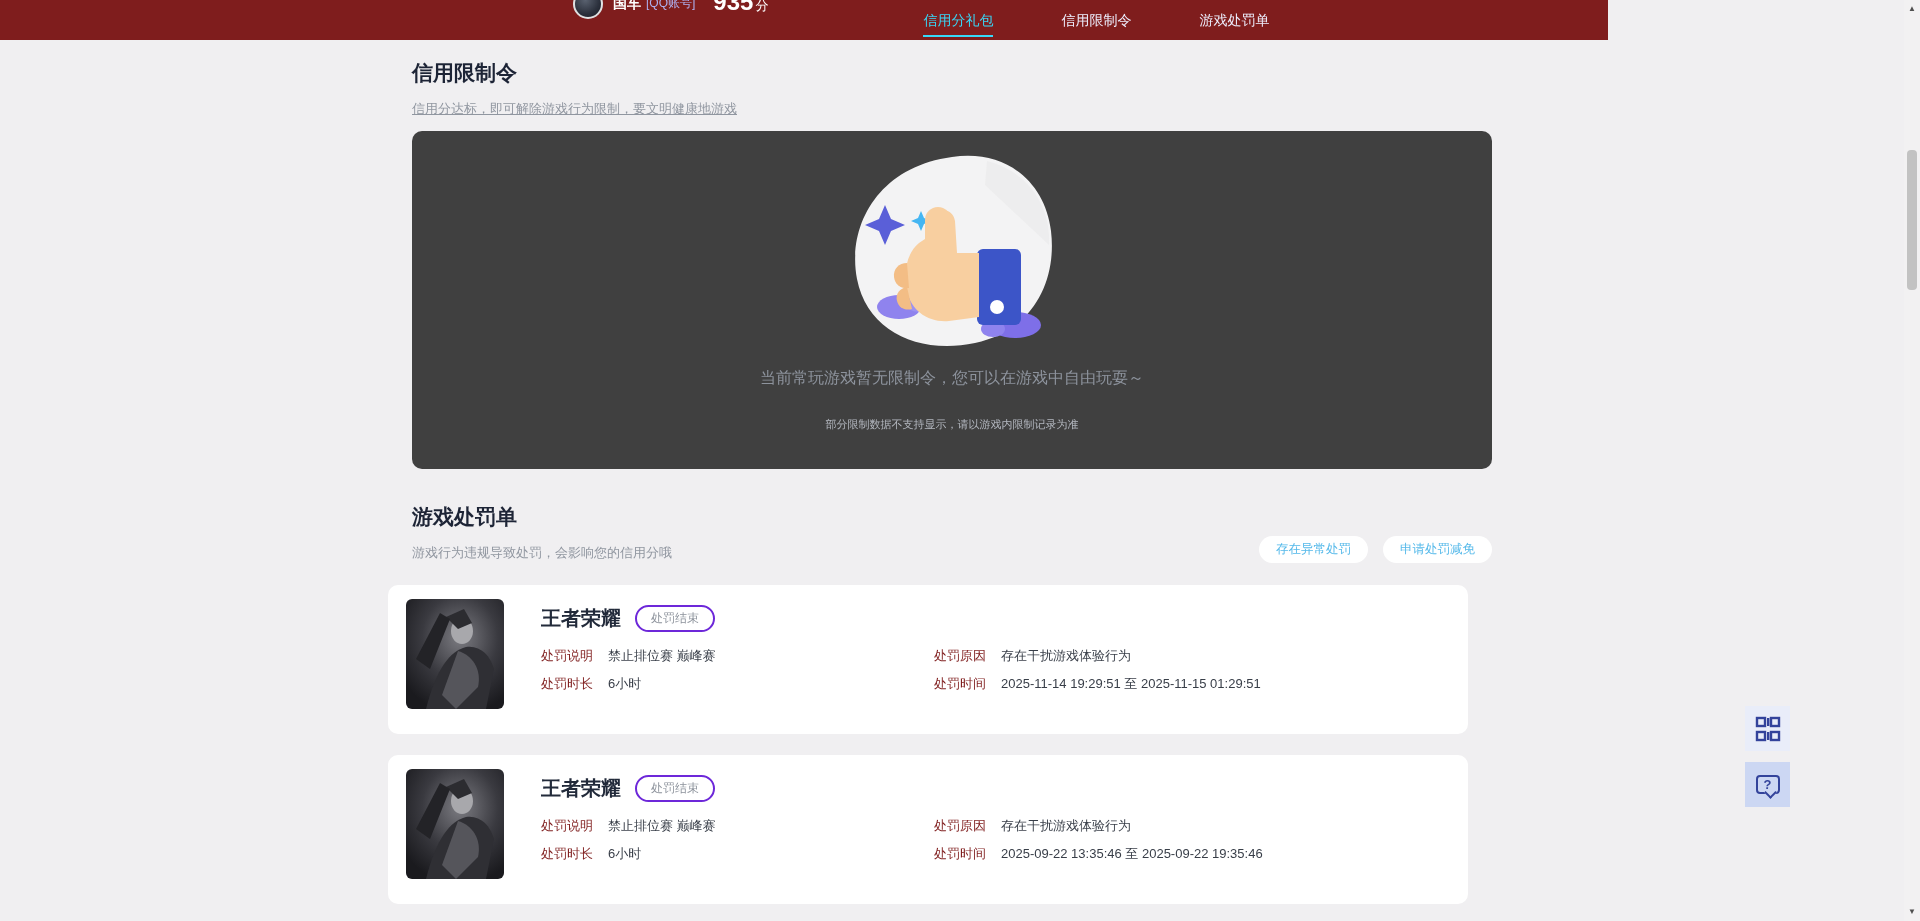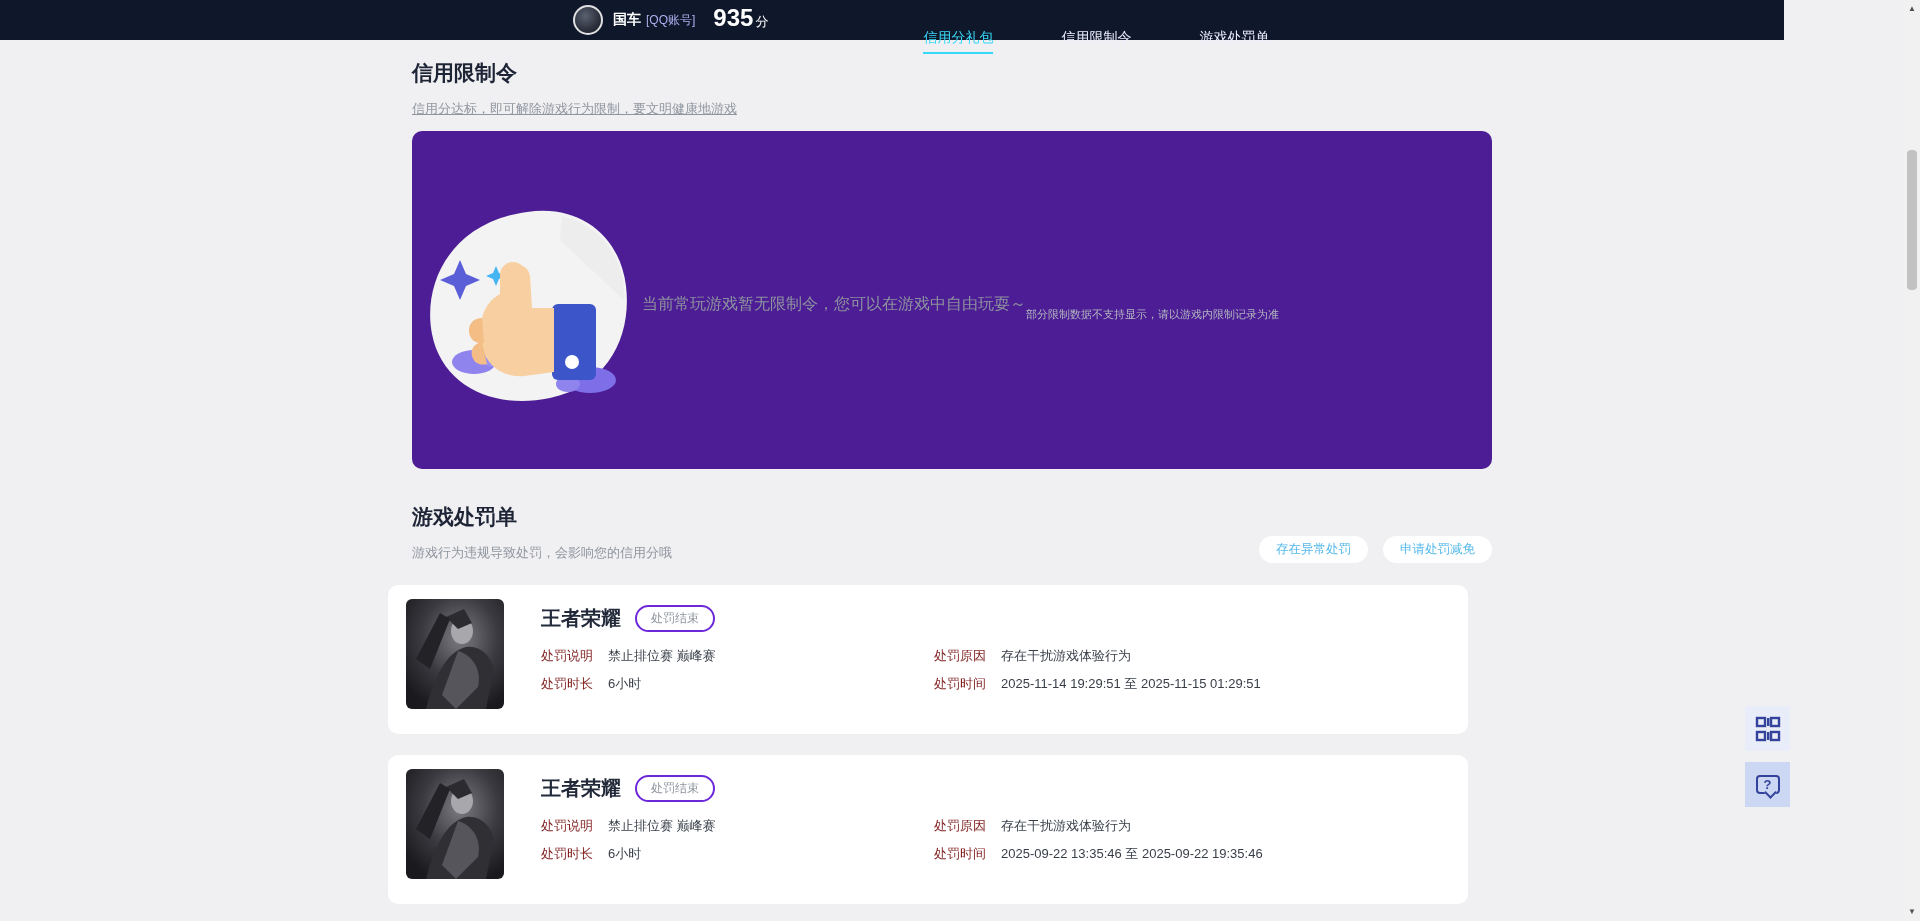--- a/index.html
+++ b/index.html
@@ -7,23 +7,23 @@
   body {
     position: relative;
     background: #f0eff1;
     font-family: "Liberation Sans", "DejaVu Sans", sans-serif;
     overflow: hidden;
   }
 
   
   .header {
     position: absolute; top:0; left:0;
-    width: 1784px; height: 40px;
-    background: #0f172a;
-    display: flex; align-items: center;
+    width: 1608px; height: 40px;
+    background: #7f1d1d;
+    display: flex; align-items: flex-end;
   }
   .header-inner { display:flex; align-items:center; margin-left:573px; }
   .avatar {
     width:30px; height:30px; border-radius:50%;
     background: radial-gradient(circle at 40% 35%, #5a6270 0%, #2b303c 60%, #171a22 100%);
     border: 2px solid rgba(255,255,255,0.85);
     flex: 0 0 auto;
   }
   .user-name { color:#ffffff; font-size:14px; font-weight:bold; margin-left:10px; white-space:nowrap; }
   .account-type { color:#aeb2f2; font-size:12px; margin-left:5px; white-space:nowrap; }
@@ -43,22 +43,22 @@
   .sec-title { position:absolute; left:412px; font-size:21px; font-weight:bold; color:#1d2436; }
   .sec-sub   { position:absolute; left:412px; font-size:13px; color:#9096a0; }
   #sec1-title { top:59px; }
   #sec1-sub   { top:100px;text-decoration:underline; }
   #sec2-title { top:503px; }
   #sec2-sub   { top:544px; }
 
   
   .empty-card {
     position:absolute; left:412px; top:131px; width:1080px; height:338px;
-    background:#4c1d95; border-radius:10px;
-    display:flex; align-items:center;
+    background:#404040; border-radius:10px;
+    display:flex; flex-direction:column; align-items:center;
   }
   .illustration { margin-top:14px; }
   .empty-msg  { margin-top:8px;  font-size:16px; color:#8d939d; }
   .empty-note { margin-top:28px; font-size:11px; color:#b3b7bf; }
 
   
   .pill-row { position:absolute; top:536px; left:412px; width:1080px; display:flex; justify-content:flex-end; gap:15px;align-items:center; }
   .pill {
     background:#ffffff; border-radius:14px; height:27px; line-height:27px;
     padding:0 17px; font-size:12.5px; color:#55b9ea; cursor:pointer; white-space:nowrap;

